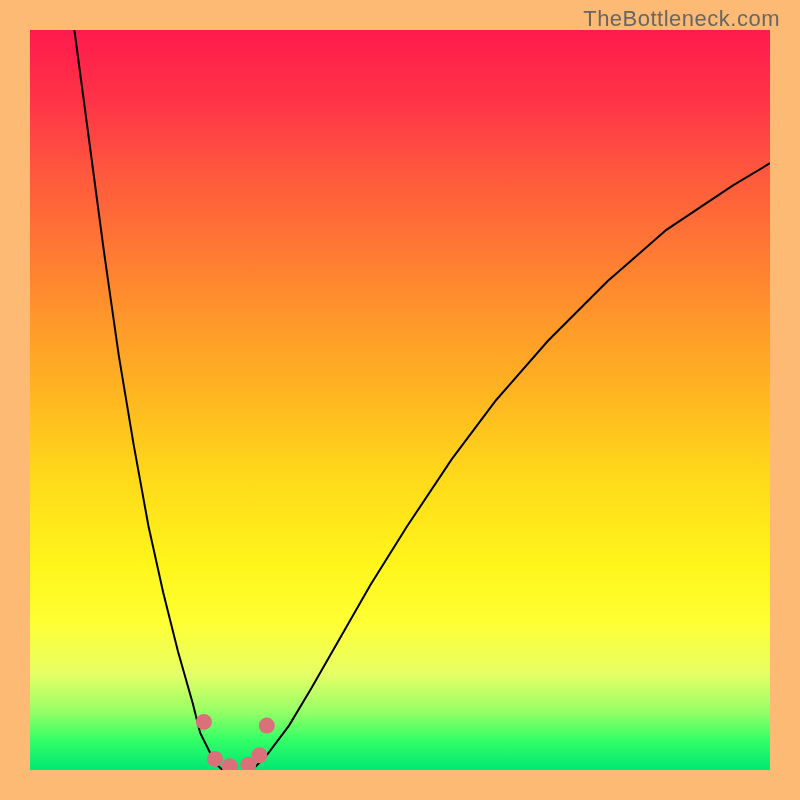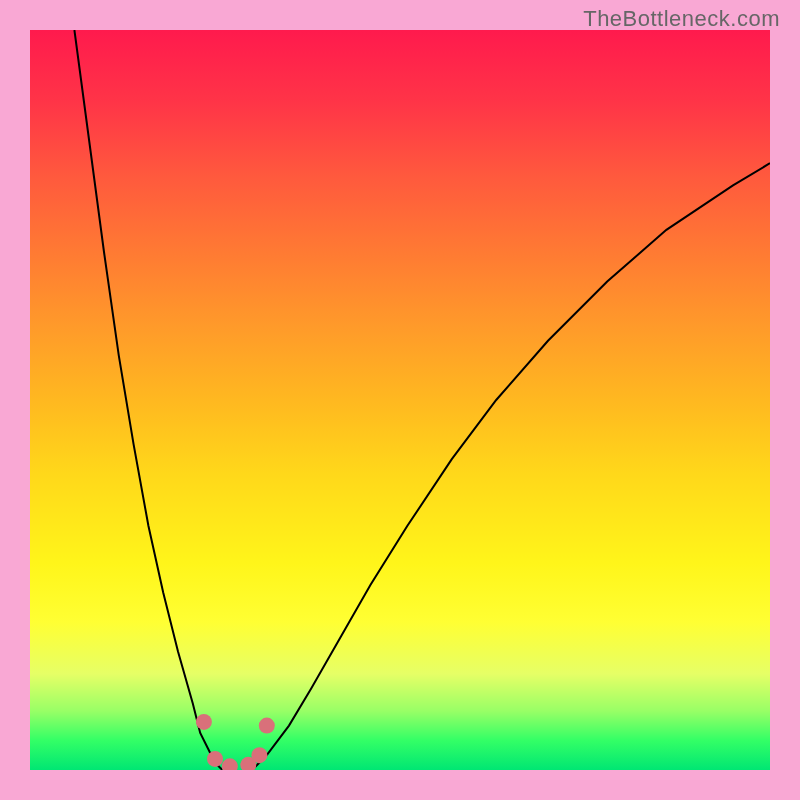--- a/index.html
+++ b/index.html
@@ -7,21 +7,21 @@
     padding: 0;
     background: #000;
     width: 800px;
     height: 800px;
     overflow: hidden;
   }
   .chart-container {
     position: relative;
     width: 800px;
     height: 800px;
-    background: #f9a8d4;
+    background: #fdba74;
   }
   .plot-area {
     position: absolute;
     left: 30px;
     top: 30px;
     width: 740px;
     height: 740px;
     background: linear-gradient(to bottom,
       #ff1a4d 0%,
       #ff3547 10%,

